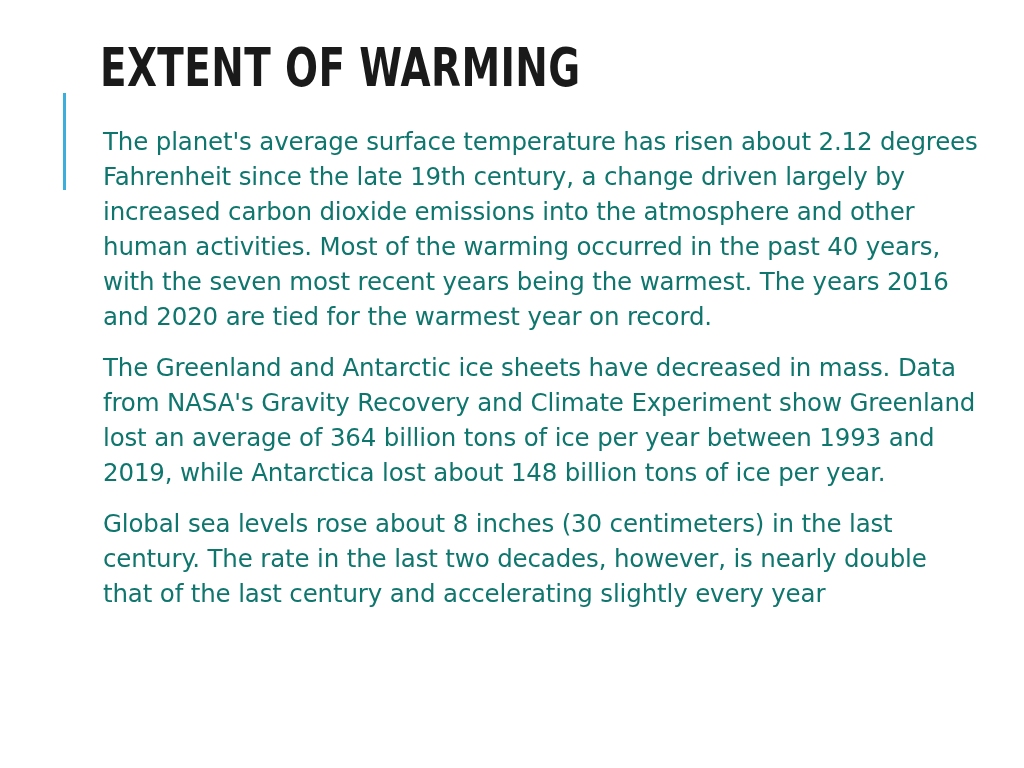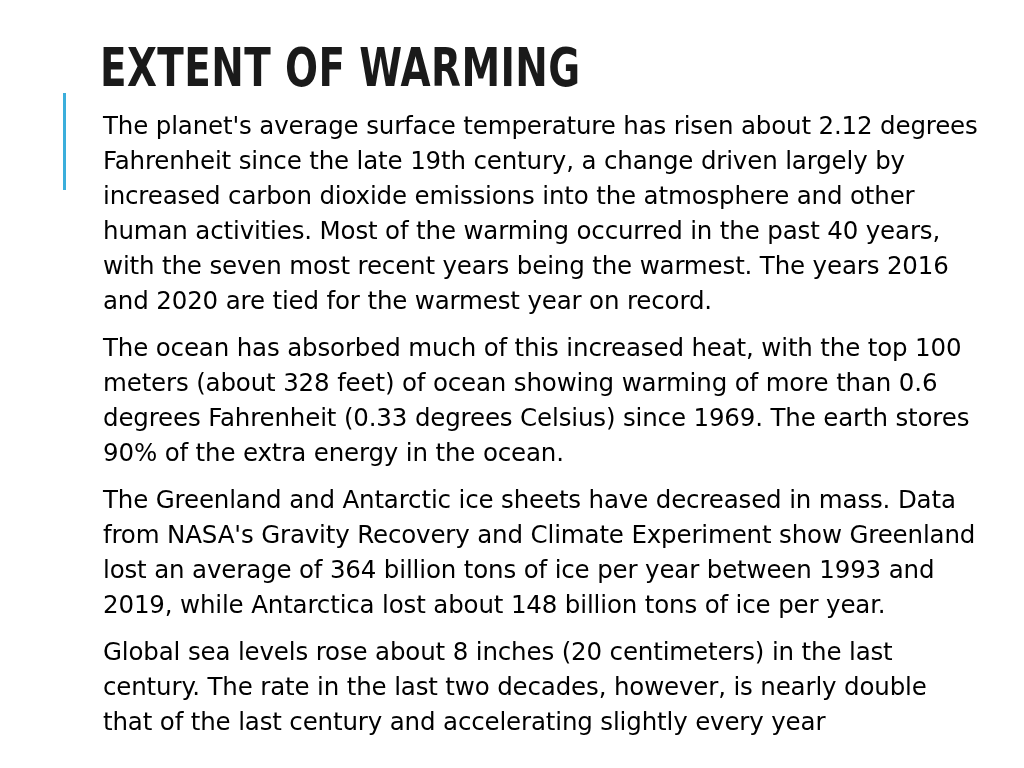--- a/index.html
+++ b/index.html
@@ -54,43 +54,42 @@
 
   
   .body-block {
     position: absolute;
     left: 103px;
     top: 108px;
     width: 880px;
   }
 
   .body-para {
-    margin: 0 0 12px 0;
+    margin: 16px 0 12px 0;
     font-family: "DejaVu Sans", "Liberation Sans", sans-serif;
     font-size: 24.5px;
     line-height: 35px;
     font-weight: 400;
-    color: #000000;
+    color: #0f766e;
     letter-spacing: -0.15px;
     white-space: pre-line;
   }
 
   .body-para:last-child {
     margin-bottom: 0;
   }
 </style>
 </head>
 <body>
 
 <div class="slide">
 
   <h1 class="slide-title">Extent of Warming</h1>
 
   <div class="accent-bar" style="background: rgb(59, 174, 219);"></div>
 
   <div class="body-block">
     <p class="body-para">The planet's average surface temperature has risen about 2.12 degrees Fahrenheit since the late 19th century, a change driven largely by increased carbon dioxide emissions into the atmosphere and other human activities. Most of the warming occurred in the past 40 years, with the seven most recent years being the warmest. The years 2016 and 2020 are tied for the warmest year on record.</p>
-    <p class="body-para">The ocean has absorbed much of this increased heat, with the top 100 meters (about 328 feet) of ocean showing warming of more than 0.6 degrees Fahrenheit (0.33 degrees Celsius) since 1969. The earth stores 90% of the extra energy in the ocean.</p>
     <p class="body-para">The Greenland and Antarctic ice sheets have decreased in mass. Data from NASA's Gravity Recovery and Climate Experiment show Greenland lost an average of 364 billion tons of ice per year between 1993 and 2019, while Antarctica lost about 148 billion tons of ice per year.</p>
-    <p class="body-para">Global sea levels rose about 8 inches (20 centimeters) in the last century. The rate in the last two decades, however, is nearly double that of the last century and accelerating slightly every year</p>
+    <p class="body-para">Global sea levels rose about 8 inches (30 centimeters) in the last century. The rate in the last two decades, however, is nearly double that of the last century and accelerating slightly every year</p>
   </div>
 
 </div>
 
 </body></html>

